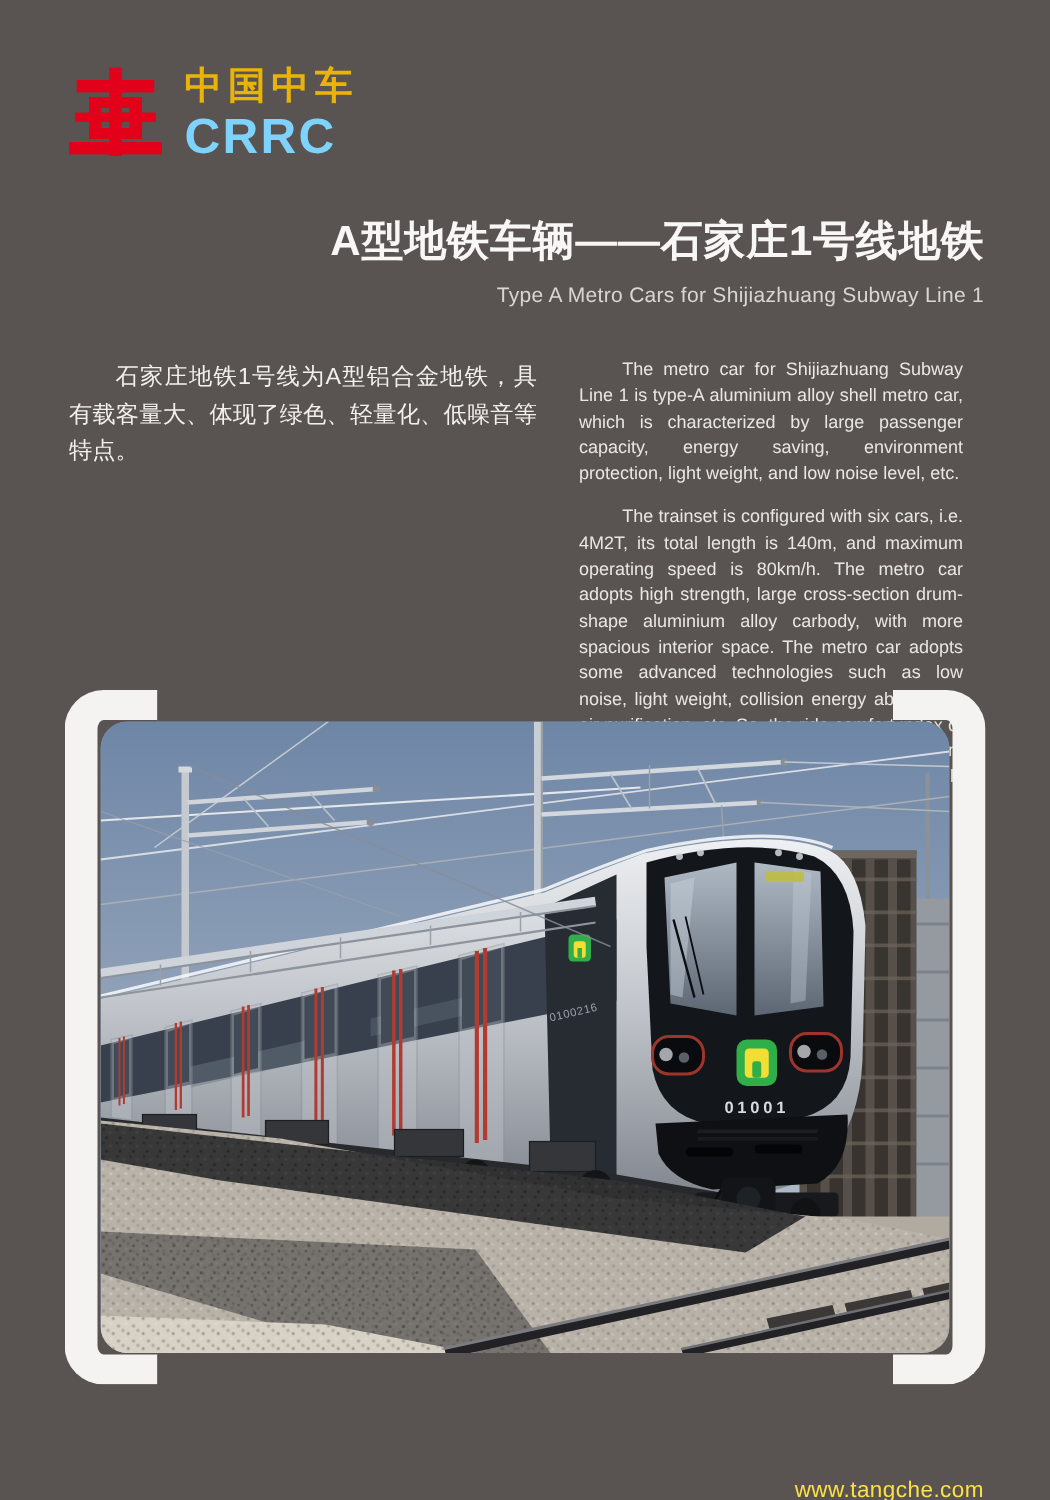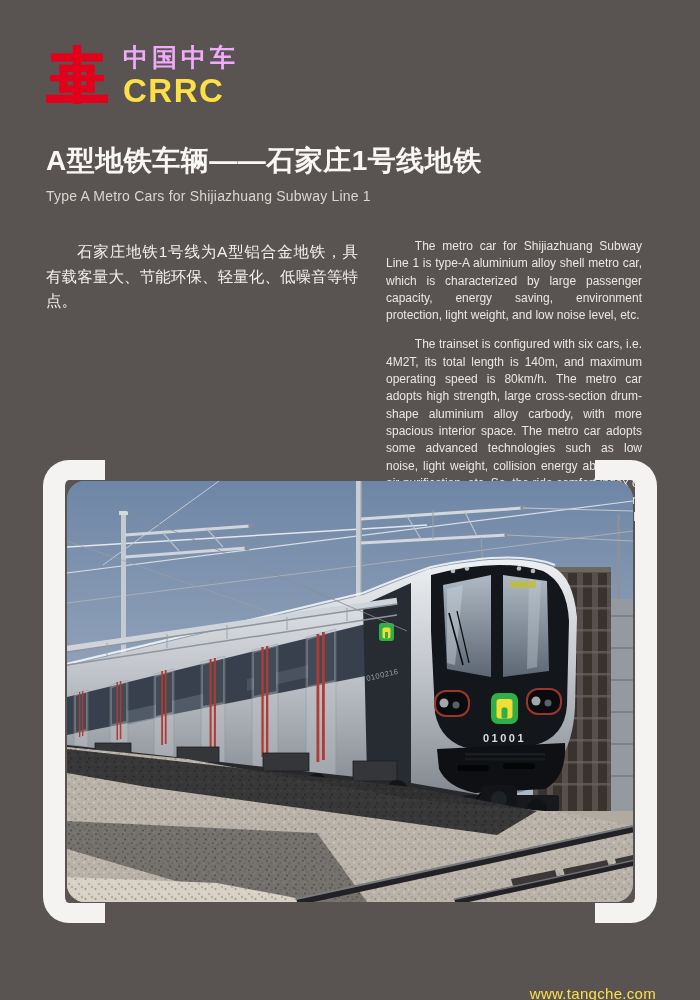--- a/index.html
+++ b/index.html
@@ -2,24 +2,24 @@
 <html><head>
 <meta charset="utf-8">
 <style>
   html,body{margin:0;padding:0;}
   body{font-family:"Liberation Sans","DejaVu Sans",sans-serif;}
   .page{position:relative;width:700px;height:1000px;background:#595451;overflow:hidden;}
 
   
   .logo-row{position:absolute;left:46px;top:44px;display:flex;align-items:flex-start;gap:15px;}
   .logo-icon{width:62px;height:60px;flex:0 0 auto;}
-  .logo-text .cn{font-size:25px;font-weight:700;letter-spacing:4px;color:#f0abfc;line-height:1.1;font-family:Liberation Serif, serif;}
-  .logo-text .en{font-size:33px;font-weight:700;letter-spacing:1.5px;color:#fde047;line-height:1.0;margin-top:2px;}
-
-  .title-block{position:absolute;left:46px;top:142px;width:610px;}
+  .logo-text .cn{font-size:25px;font-weight:700;letter-spacing:4px;color:#eab308;line-height:1.1;font-family:Liberation Serif, serif;}
+  .logo-text .en{font-size:33px;font-weight:700;letter-spacing:1.5px;color:#7dd3fc;line-height:1.0;margin-top:2px;}
+
+  .title-block{position:absolute;left:46px;top:142px;width:610px;text-align:right;}
   .title-cn{font-size:28px;font-weight:700;color:#f8f7f5;letter-spacing:0.5px;}
   .title-en{font-size:14px;font-weight:400;color:#d9d6d2;margin-top:8px;letter-spacing:0.2px;}
 
   
   .columns{position:absolute;left:46px;top:226px;width:608px;display:flex;gap:16px;}
   .col-cn{width:312px;font-size:15.5px;line-height:24.5px;color:#f2f0ed;text-align:justify;font-weight:500;padding-top:14px;}
   .col-cn p{margin:0;text-indent:2em;}
   .col-en{flex:1;font-size:12px;line-height:17.3px;color:#e9e7e3;text-align:justify;}
   .col-en p{margin:12px;text-indent:2.4em;}
 
@@ -57,21 +57,21 @@
     </div>
   </div>
 
   <div class="title-block">
     <div class="title-cn">A型地铁车辆——石家庄1号线地铁</div>
     <div class="title-en">Type A Metro Cars for Shijiazhuang Subway Line 1</div>
   </div>
 
   <div class="columns">
     <div class="col-cn">
-      <p>石家庄地铁1号线为A型铝合金地铁，具有载客量大、节能环保、轻量化、低噪音等特点。</p>
+      <p>石家庄地铁1号线为A型铝合金地铁，具有载客量大、体现了绿色、轻量化、低噪音等特点。</p>
     </div>
     <div class="col-en">
       <p>The metro car for Shijiazhuang Subway Line 1 is type-A aluminium alloy shell metro car, which is characterized by large passenger capacity, energy saving, environment protection, light weight, and low noise level, etc.</p>
       <p>The trainset is configured with six cars, i.e. 4M2T, its total length is 140m, and maximum operating speed is 80km/h. The metro car adopts high strength, large cross-section drum-shape aluminium alloy carbody, with more spacious interior space. The metro car adopts some advanced technologies such as low noise, light weight, collision energy absorption, air purification, etc. So, the ride comfort index of the metro car is increased remarkably. Green, intelligent, humanistic design principle is fully embodied in this kind of metro car.</p>
     </div>
   </div>
 
   <div class="photo-section">
     <div class="bracket bracket-left"></div>
     <div class="bracket bracket-right"></div>

